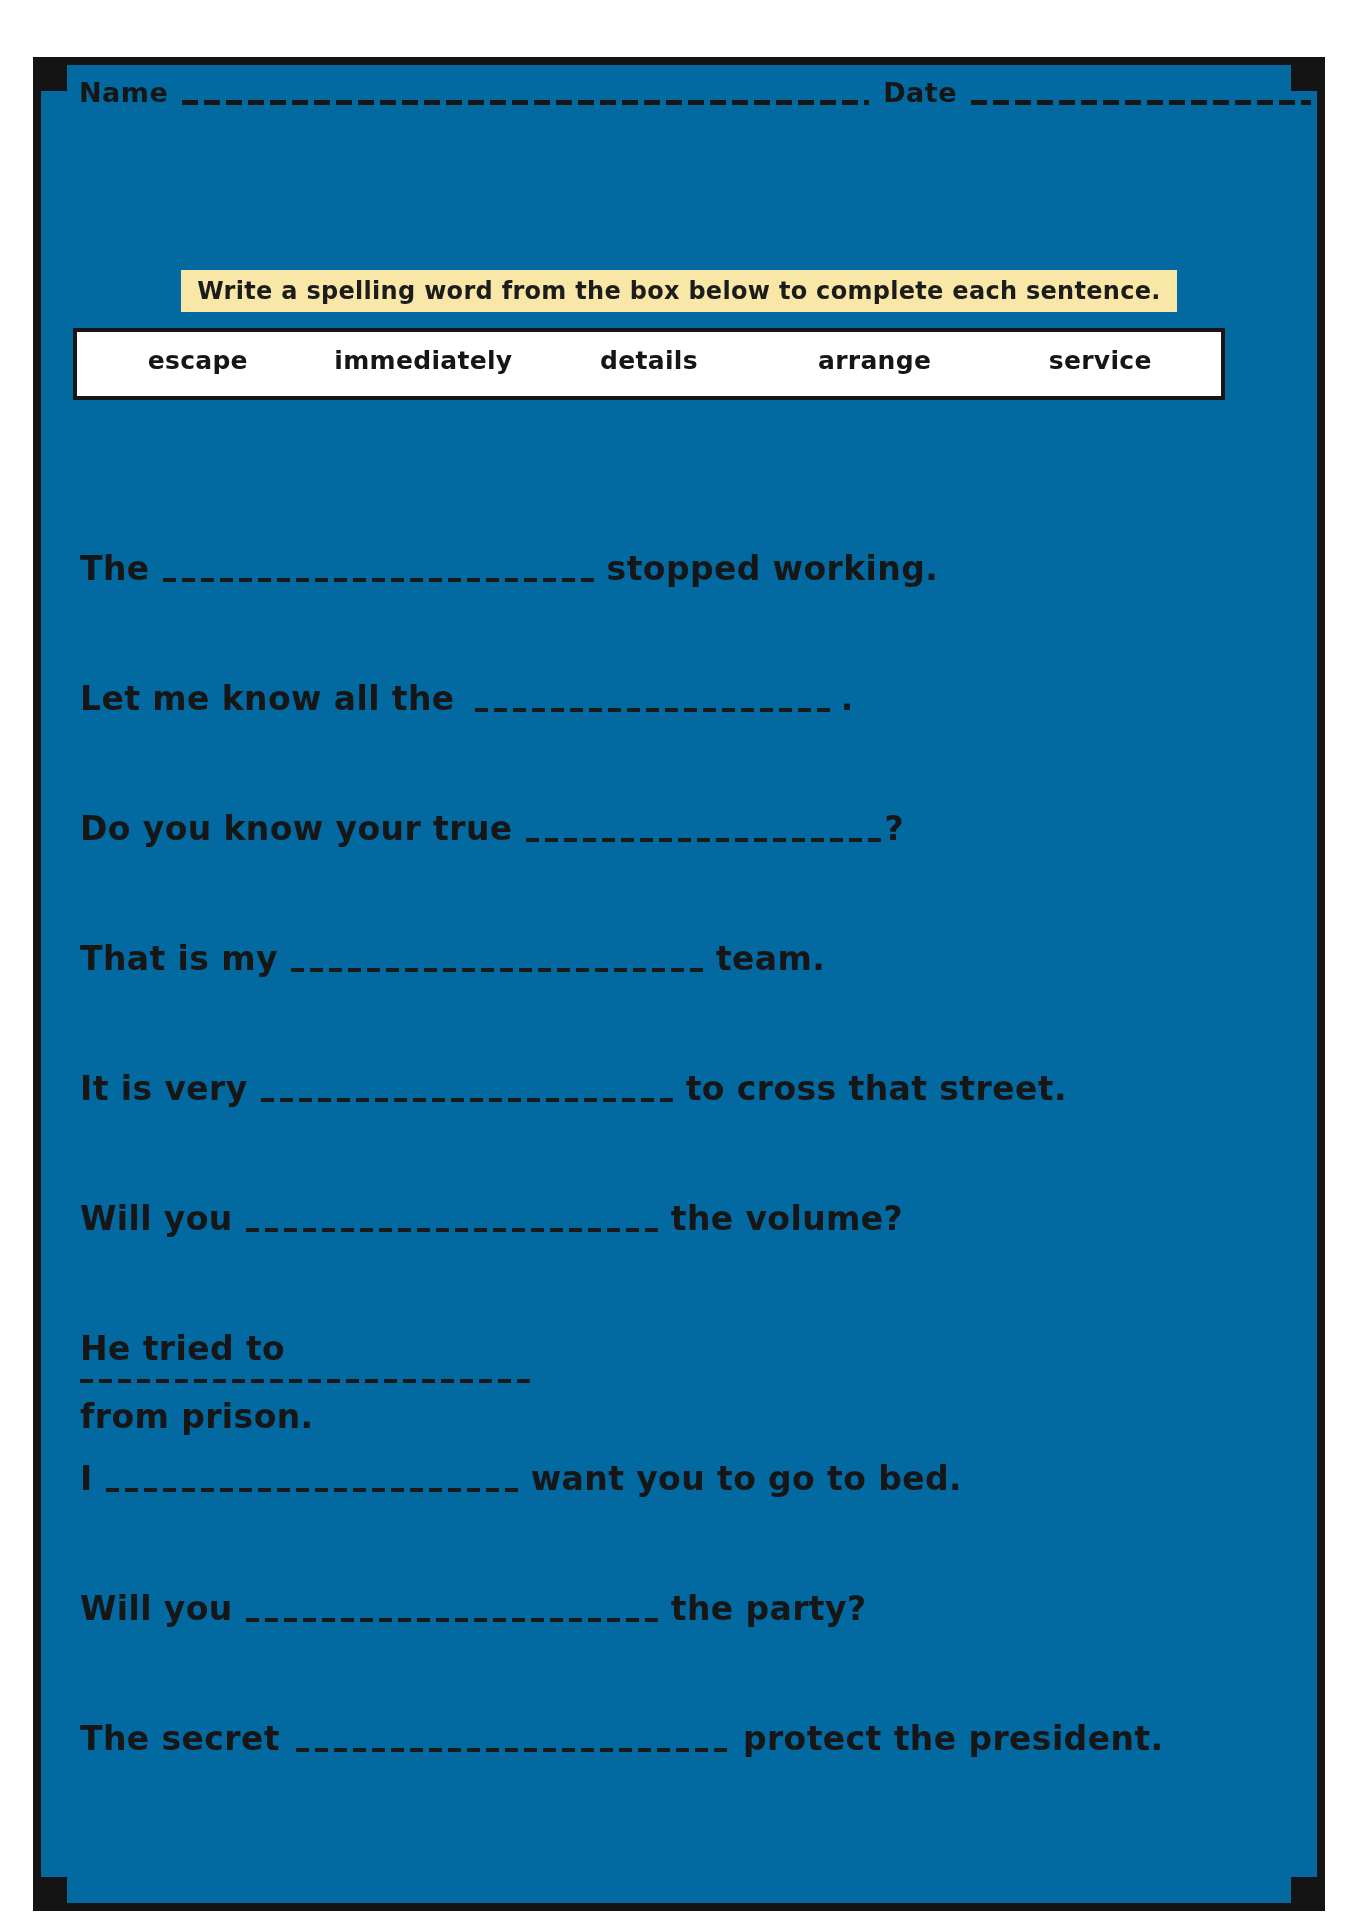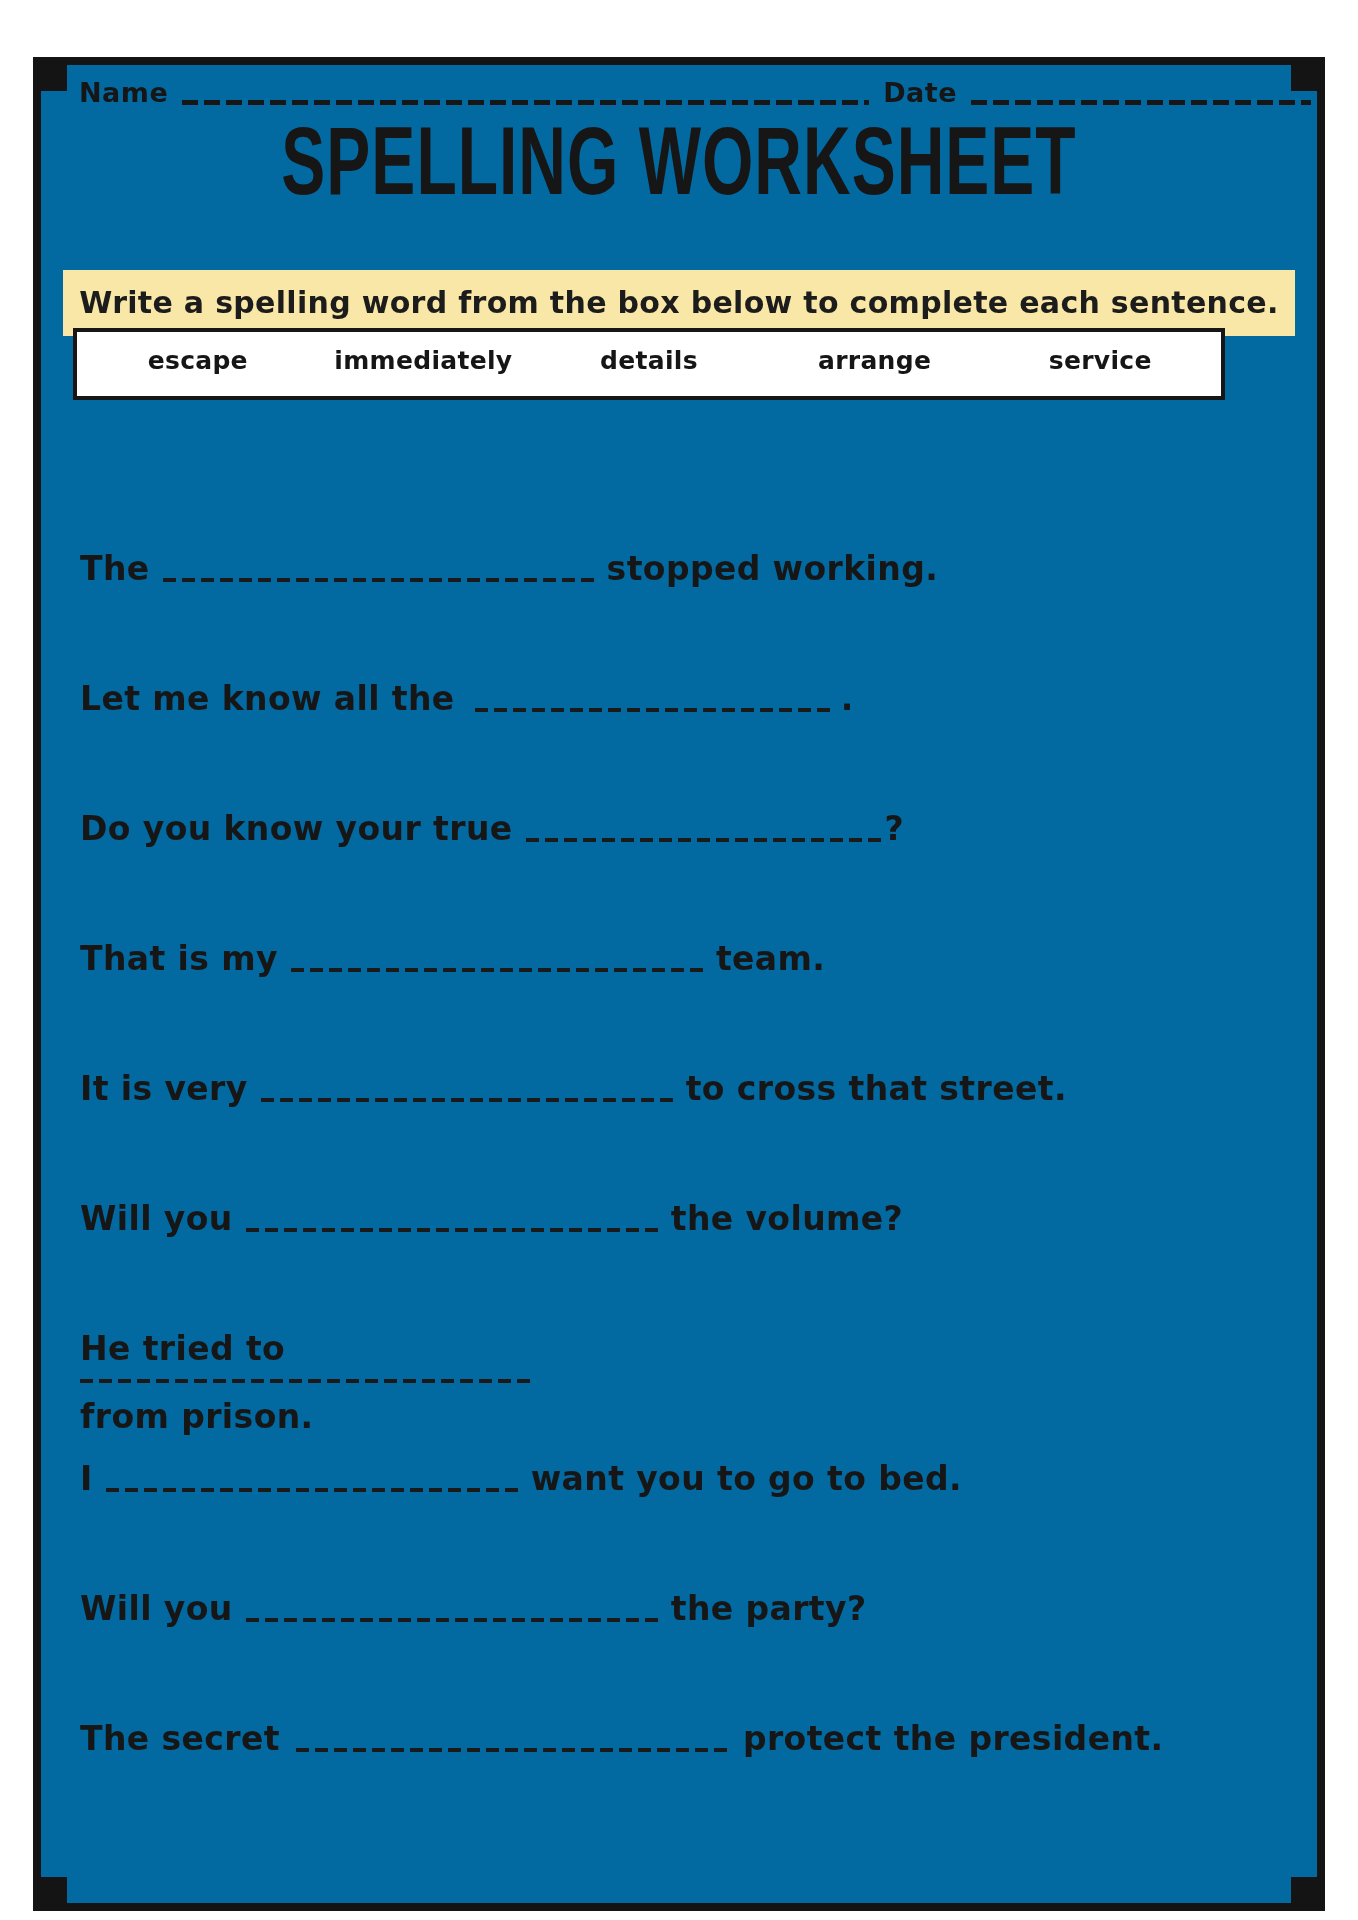--- a/index.html
+++ b/index.html
@@ -35,22 +35,22 @@
   .title-inner{
     display:inline-block;font-family:"Liberation Sans","DejaVu Sans",sans-serif;
     font-weight:bold;font-size:66px;letter-spacing:1px;line-height:76px;
     transform:scaleY(1.45);transform-origin:center center;white-space:nowrap;
   }
 
   
   .instruction-wrap{position:absolute;left:0;top:205px;width:100%;text-align:center;}
   .instruction{
     display:inline-block;background:#F8E7A6;color:#1c1c1c;
-    font-size:30px;font-weight:600;letter-spacing:.3px;
-    padding:18px 16px;line-height:30px;
+    font-size:24px;font-weight:600;letter-spacing:.3px;
+    padding:6px 16px;line-height:30px;
   }
 
   
   .wordbox{
     position:absolute;left:32px;top:263px;width:1152px;box-sizing:border-box;
     border:4px solid #161616;background:#ffffff;
     padding:14px 8px 20px 8px;
   }
   .wordrow{
     display:grid;grid-template-columns:repeat(5,1fr);
@@ -81,23 +81,20 @@
     <div class="corner bl"></div>
     <div class="corner br"></div>
 
     <div class="namedate">
       <span class="lbl">Name</span>
       <span class="dashline namew"></span>
       <span class="lbl">Date</span>
       <span class="dashline datew"></span>
     </div>
 
-    <div class="title">
-      <span class="title-inner">SPELLING WORKSHEET</span>
-    </div>
 
     <div class="instruction-wrap">
       <span class="instruction" style="background: rgb(248, 231, 166);">Write a spelling word from the box below to complete each sentence.</span>
     </div>
 
     <div class="wordbox" id="wordbox">
         <div class="wordrow">
           <span class="word">escape</span>
           <span class="word">immediately</span>
           <span class="word">details</span>

